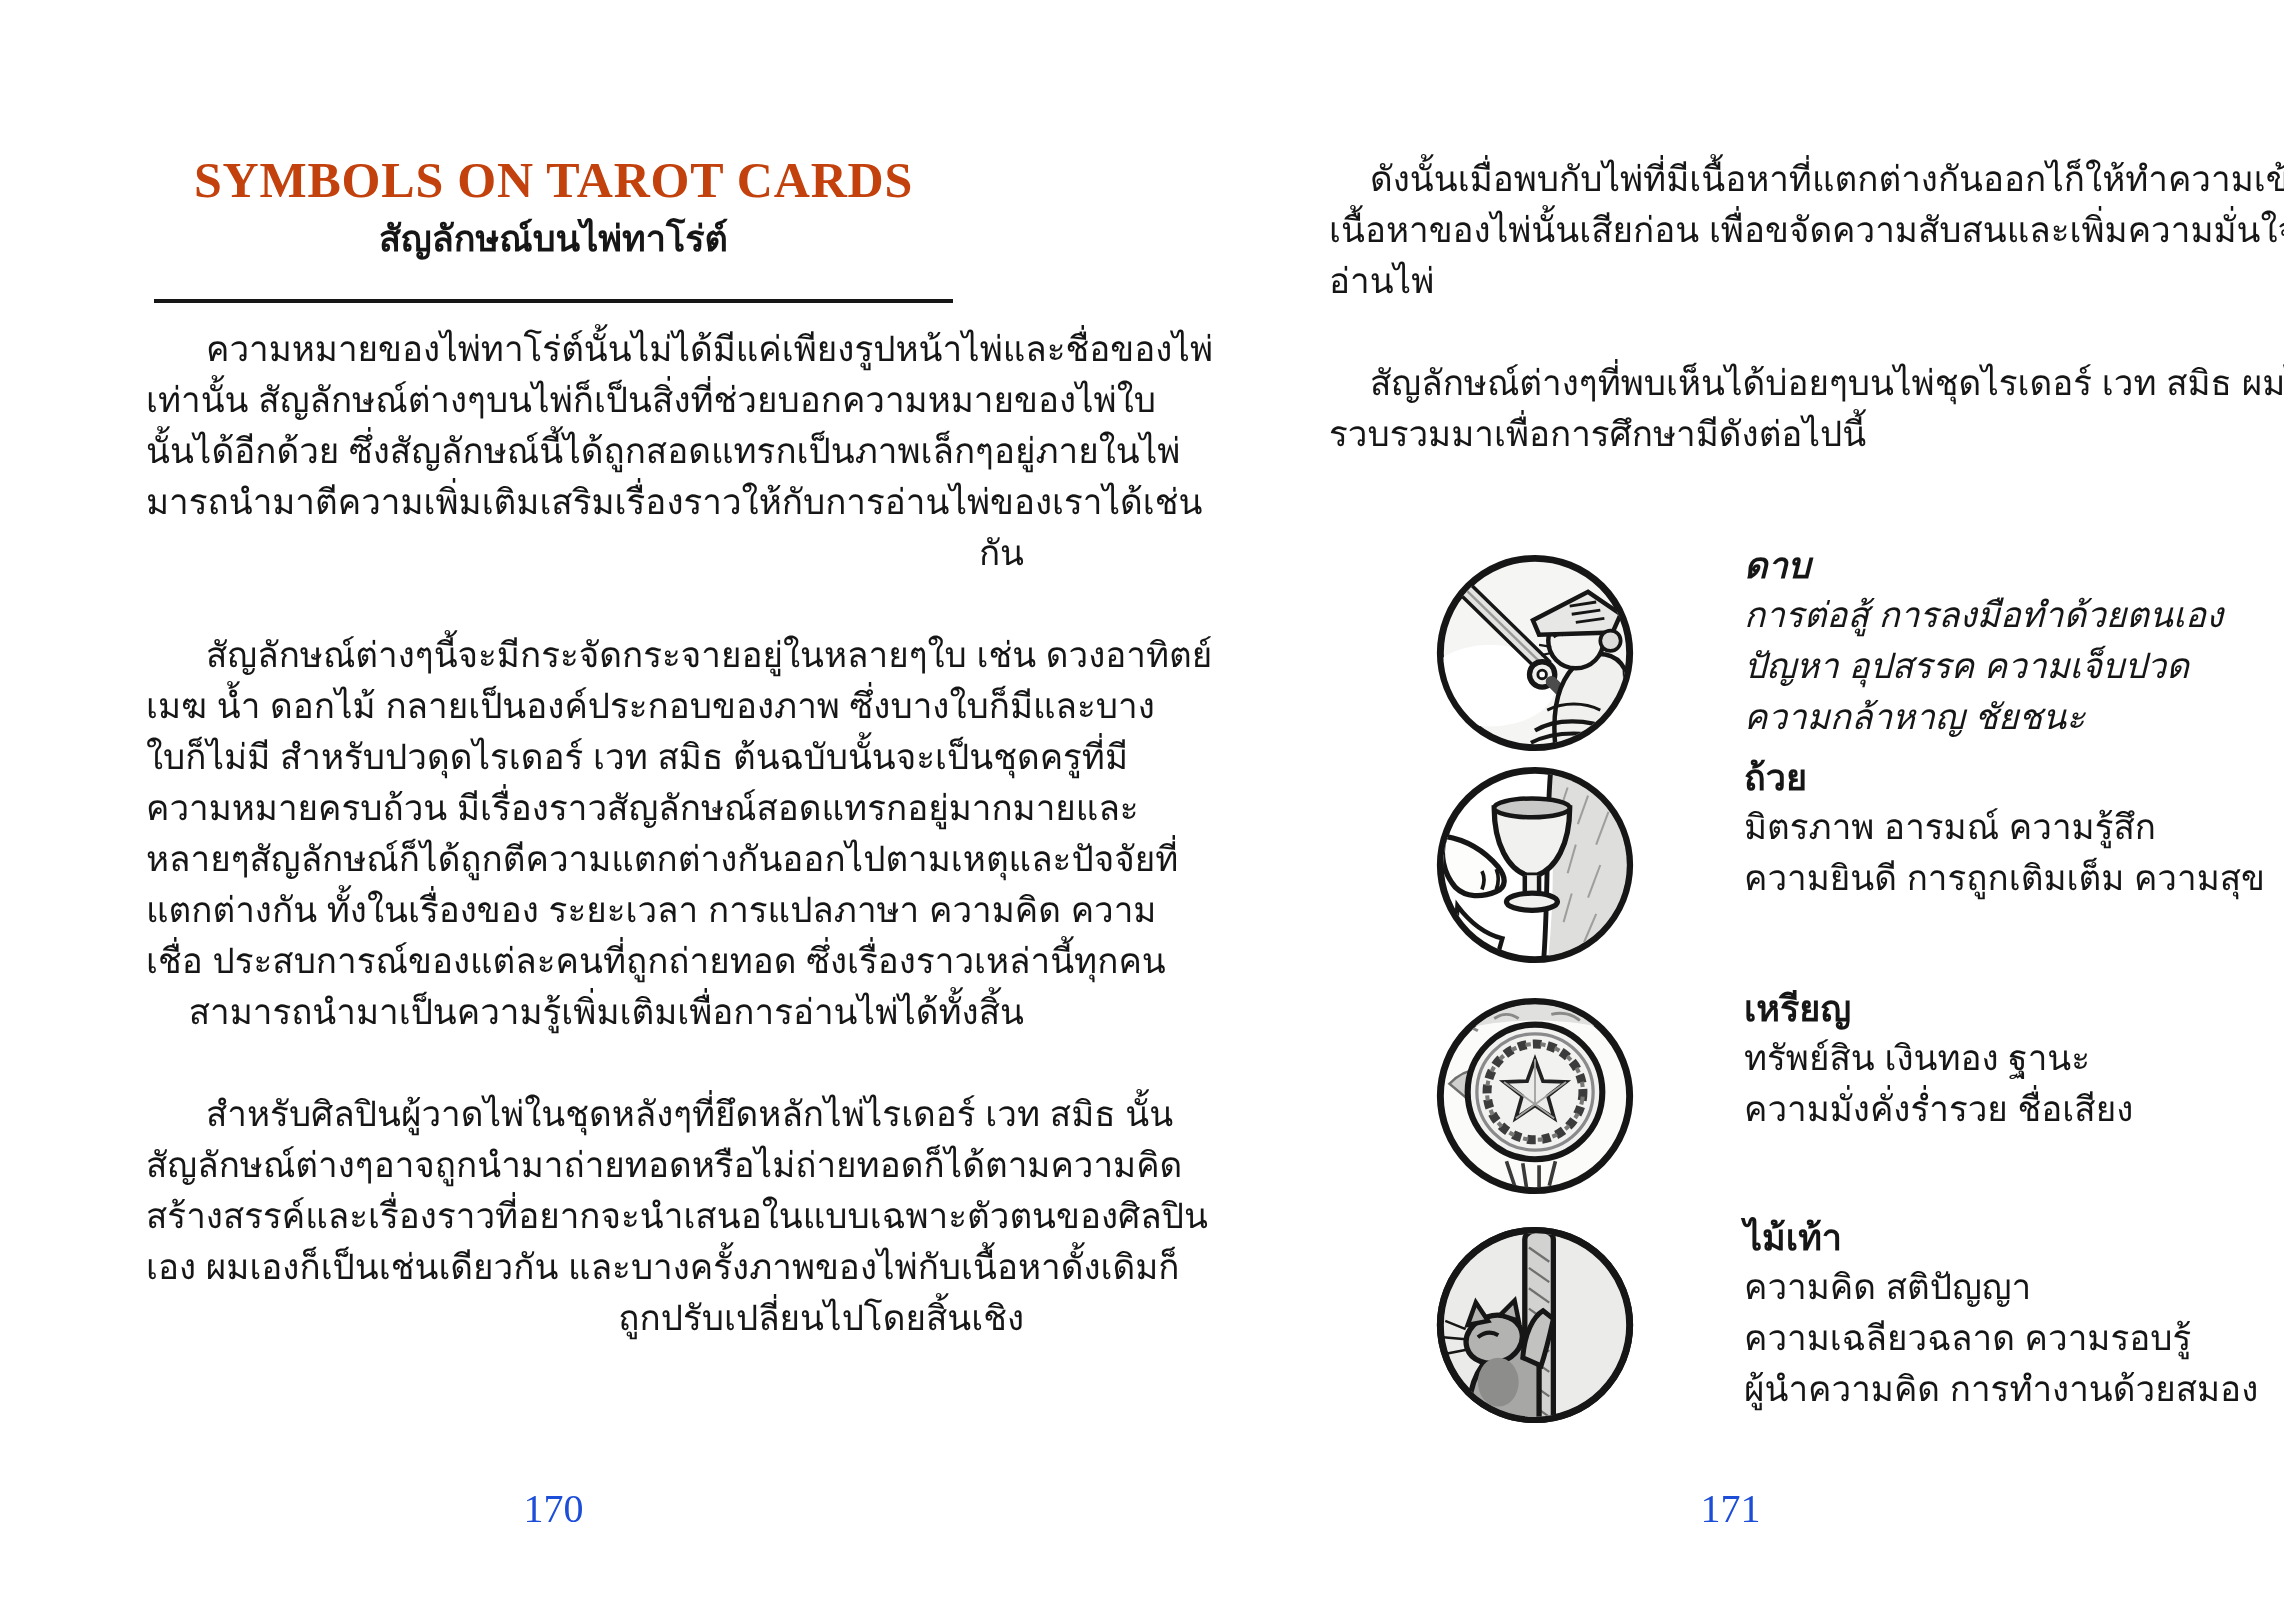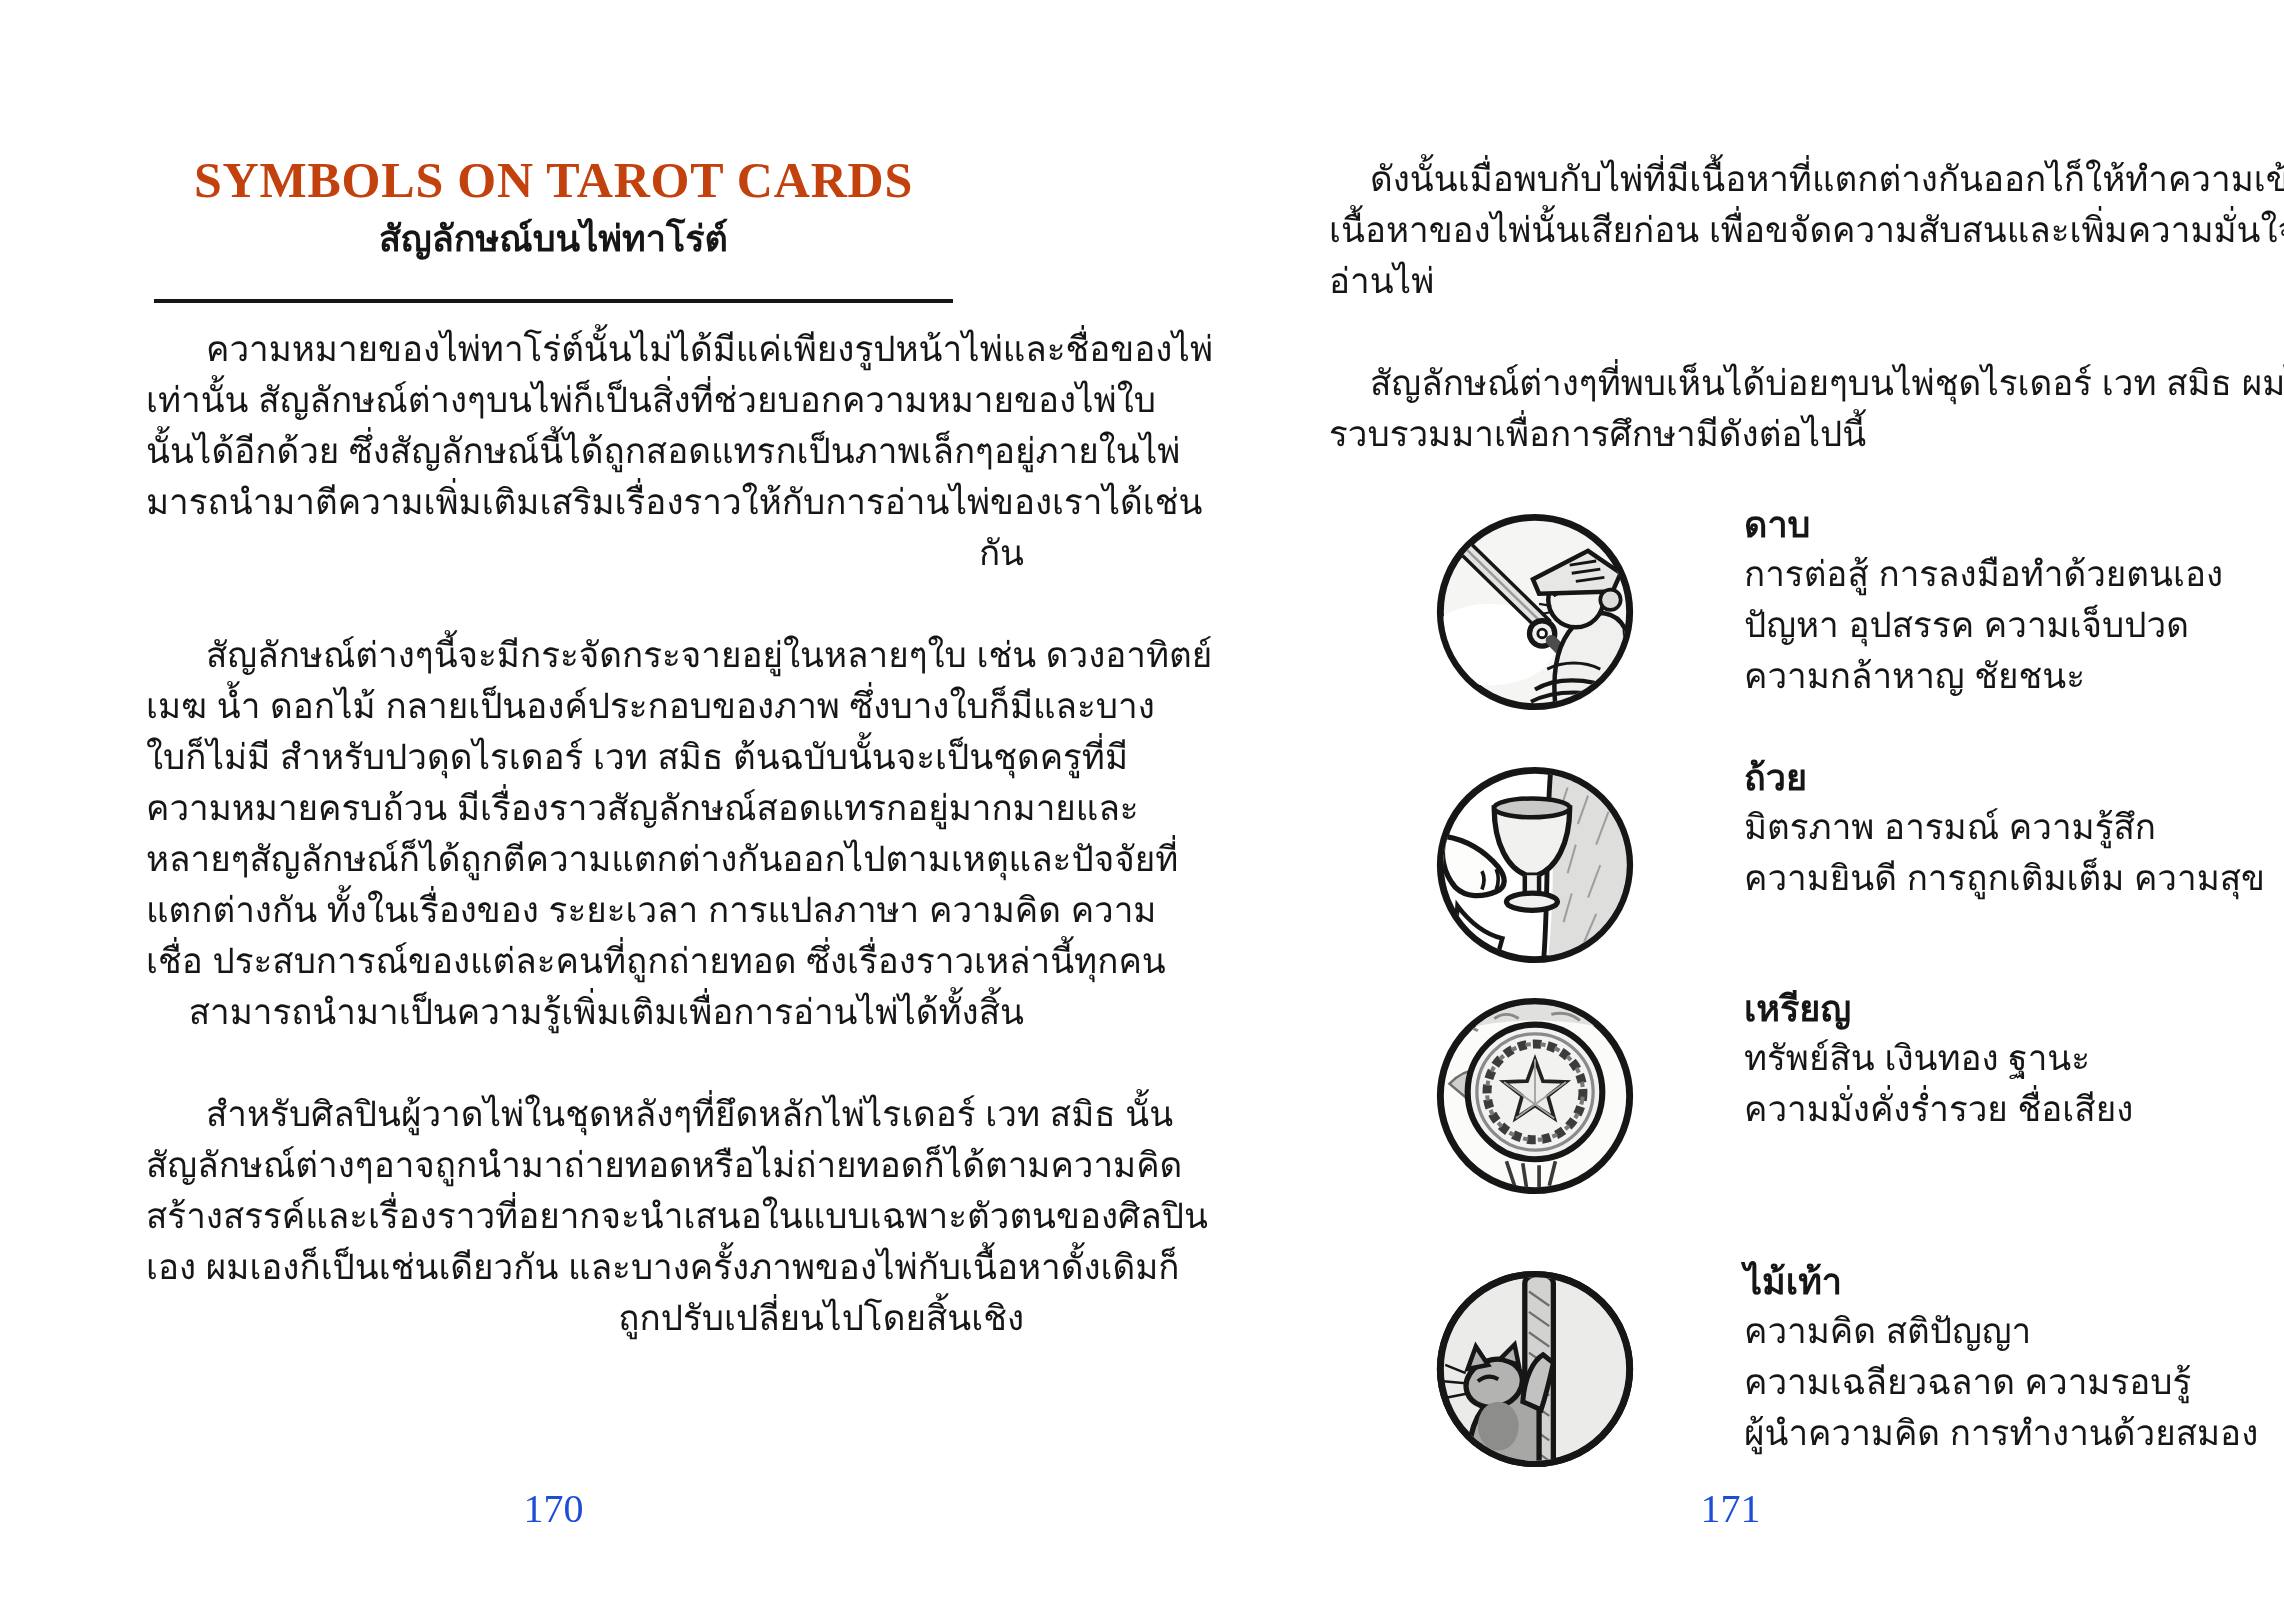--- a/index.html
+++ b/index.html
@@ -22,21 +22,21 @@
   .para { margin:0 0 51px 0; }
   .line { white-space:nowrap; }
   .indent { padding-left:60px; }
 
   
   .rp-body { position:absolute; left:1329px; top:153px; width:803px;
              font-size:35px; line-height:51px; }
   .rp-body .indent { padding-left:41px; }
 
   .symbol-row { position:absolute; left:1329px; width:870px; display:flex; align-items:flex-start; }
-  .row-0 { top:499px; } .row-1 { top:752px; } .row-2 { top:983px; } .row-3 { top:1212px;margin-top:44px; }
+  .row-0 { top:540px;font-style:italic; } .row-1 { top:752px; } .row-2 { top:983px; } .row-3 { top:1212px; }
   .symbol-figure { flex:none; width:204px; height:204px; margin-left:104px; margin-top:11px; }
   .symbol-figure svg { width:204px; height:204px; display:block; }
   .symbol-text { margin-left:107px; }
   .symbol-title { font-size:36px; font-weight:700; line-height:47px; margin-top:1.6px; }
   .symbol-line { font-size:35px; line-height:51px; white-space:nowrap; }
 
   .page-number { position:absolute; top:1486px; text-align:center;
                  font-family:"Liberation Serif", serif; font-size:40px; line-height:46px; color:#1d4ed8; }
   .pn-left  { left:146px;  width:815px; }
   .pn-right { left:1329px; width:803px; }

